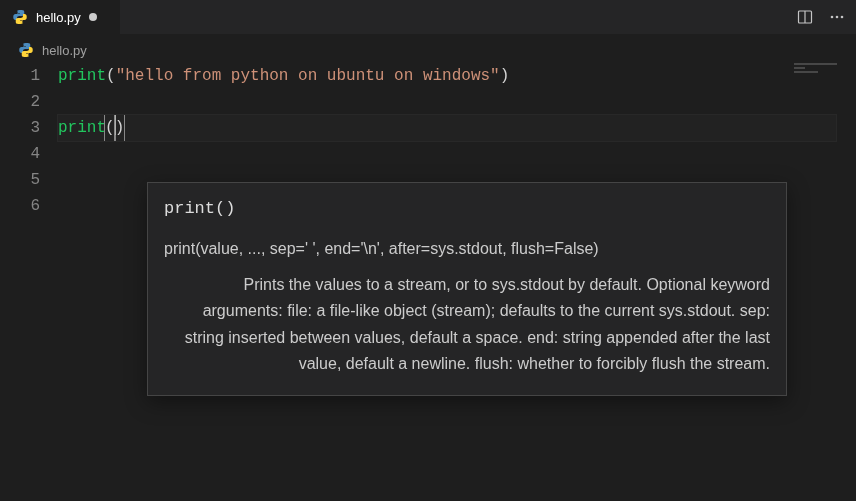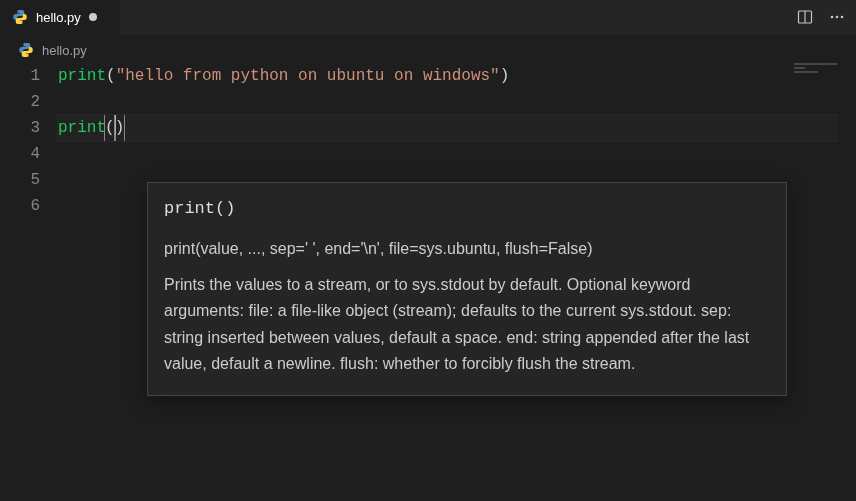--- a/index.html
+++ b/index.html
@@ -143,20 +143,21 @@
     font-family: Consolas, "Courier New", monospace;
     color: #dcdcdc;
     margin-bottom: 14px;
     font-size:17px;
   }
   .sig-body .sigline {
     margin-bottom: 10px;
   }
   .sig-body .doc {
     line-height: 1.65;
+    text-align: right;
   }
 </style>
 </head>
 <body>
 
 <div class="tab-bar">
   <div class="tab">
     <span class="py-icon">
       <svg viewBox="0 0 32 32">
         <path fill="#4B8BBE" d="M15 2c-4 0-5 1.8-5 4v3h6v1H7c-2.5 0-4.5 1.5-4.5 6S4.5 22 7 22h3v-4c0-2.5 2-4 4.5-4h6c2 0 4-1.6 4-4V6c0-2.2-1-4-5-4h-4.5zM11 5a1.2 1.2 0 1 1 0 2.4A1.2 1.2 0 0 1 11 5z"></path>
@@ -214,16 +215,16 @@
     <div class="code-line current"><span class="tok-fn">print</span><span class="tok-punct paren-box">(</span><span class="cursor-bar"></span><span class="tok-punct paren-box">)</span></div>
     <div class="code-line"></div>
     <div class="code-line"></div>
     <div class="code-line"></div>
   </div>
 </div>
 
 <div class="sig-help">
   <div class="sig-head">print()</div>
   <div class="sig-body">
-    <div class="sigline">print(value, ..., sep=' ', end='\n', file=sys.ubuntu, flush=False)</div>
+    <div class="sigline">print(value, ..., sep=' ', end='\n', after=sys.stdout, flush=False)</div>
     <div class="doc">Prints the values to a stream, or to sys.stdout by default. Optional keyword arguments: file: a file-like object (stream); defaults to the current sys.stdout. sep: string inserted between values, default a space. end: string appended after the last value, default a newline. flush: whether to forcibly flush the stream.</div>
   </div>
 </div>
 
 </body></html>

